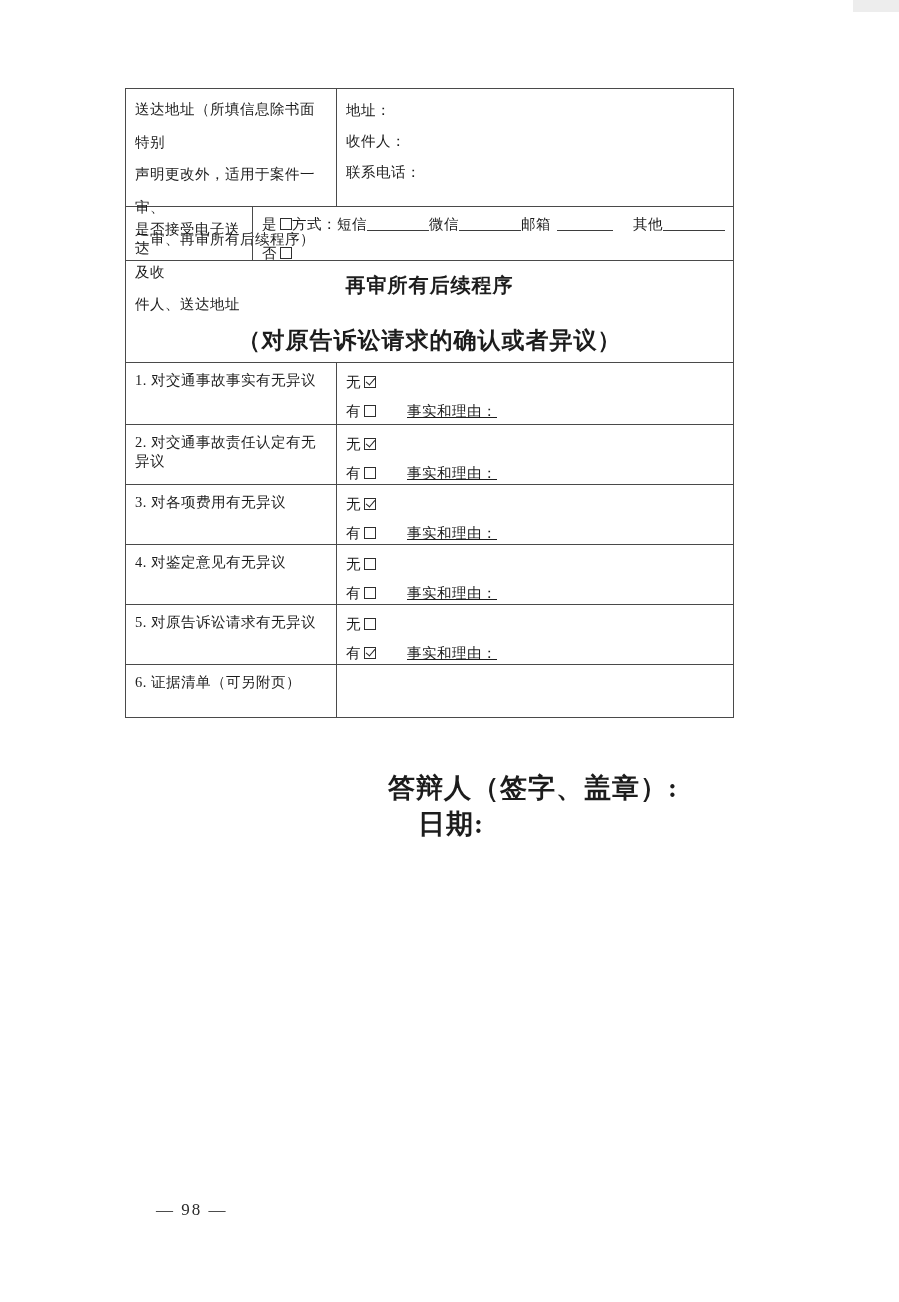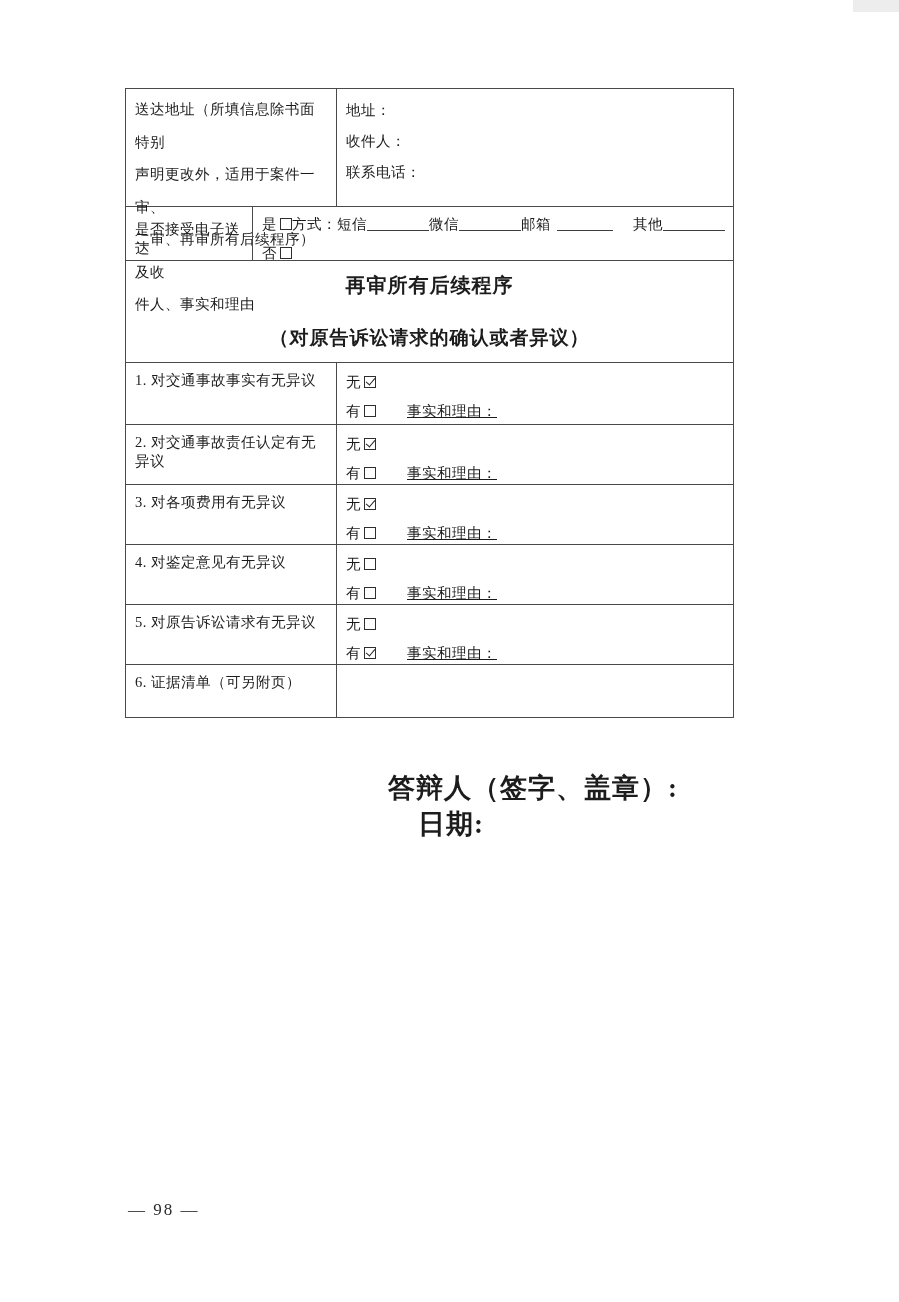--- a/index.html
+++ b/index.html
@@ -67,21 +67,21 @@
   .section-title {
     font-family: "Liberation Sans", "DejaVu Sans", sans-serif;
     font-weight: bold;
     font-size: 20px;
     letter-spacing: 1px;
     margin-top: 11px;
   }
   .section-subtitle {
     font-family: "Liberation Sans", "DejaVu Sans", sans-serif;
     font-weight: bold;
-    font-size: 19px;
+    font-size: 23px;
     letter-spacing: 1px;
     margin-top: 26px;
   }
   .row-item1 { height: 62px; justify-content: flex-end; }
   .row-item  { height: 60px; }
   .row-item6 { height: 52px; }
   .row-item .cell-r, .row-item1 .cell-r { line-height: 29px; padding-top: 5px; }
   
   .cb {
     display: inline-block;
@@ -121,40 +121,40 @@
     top: 770px;
     font-weight: bold;
     font-size: 27px;
     letter-spacing: 1px;
     line-height: 36px;
   }
   .signature .sig-date { margin-left: 30px; }
   
   .footer-pagenum {
     position: absolute;
-    left: 128px;
+    left: 156px;
     top: 1200px;
     font-size: 17px;
     color: #2b2b2b;
     letter-spacing: 2px;
   }
 </style>
 </head>
 <body>
 
 <div class="smudge-top-right"></div>
 
 <div class="form-table">
 
   <div class="t-row row-service">
     <div class="cell-l">
       <div>送达地址（所填信息除书面特别</div>
       <div>声明更改外，适用于案件一审、</div>
       <div>二审、再审所有后续程序）及收</div>
-      <div>件人、事实和理由</div>
+      <div>件人、送达地址</div>
     </div>
     <div class="cell-r">
       <div>地址：</div>
       <div>收件人：</div>
       <div>联系电话：</div>
     </div>
   </div>
 
   <div class="t-row row-eservice">
     <div class="cell-l">是否接受电子送达</div>

